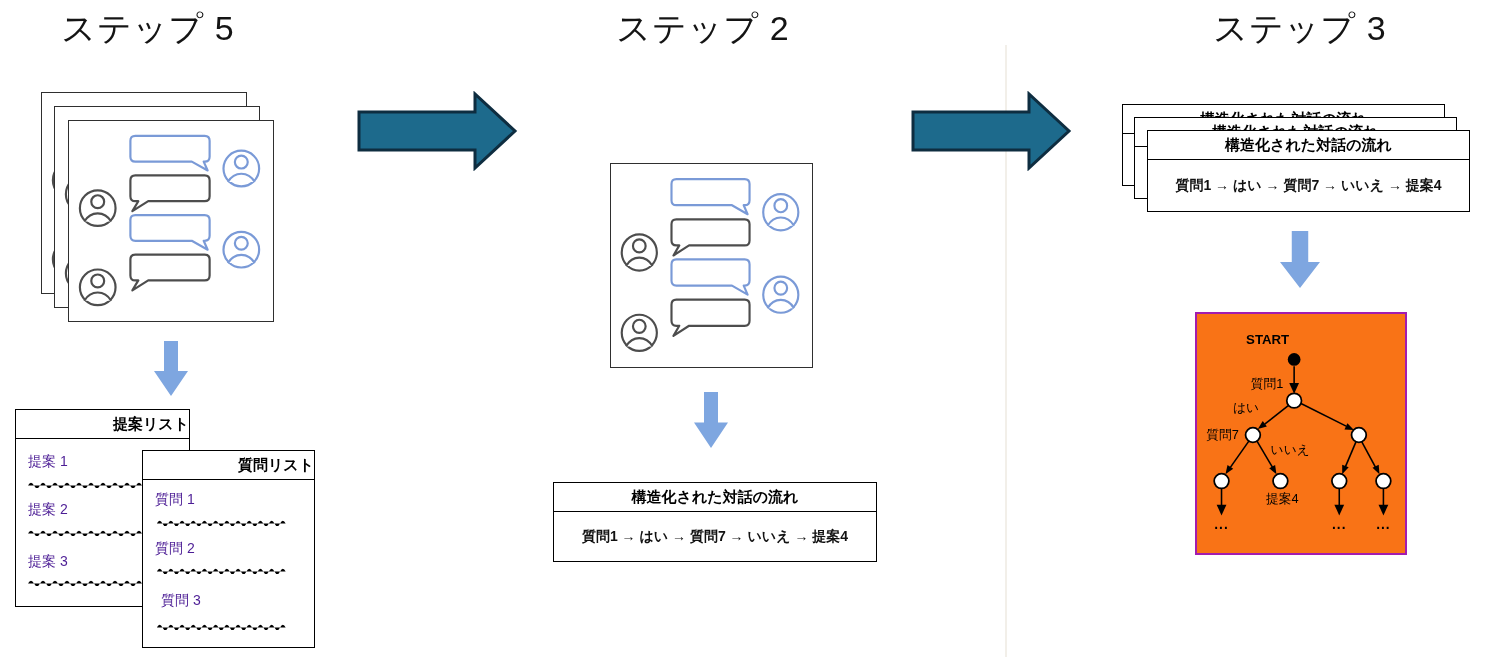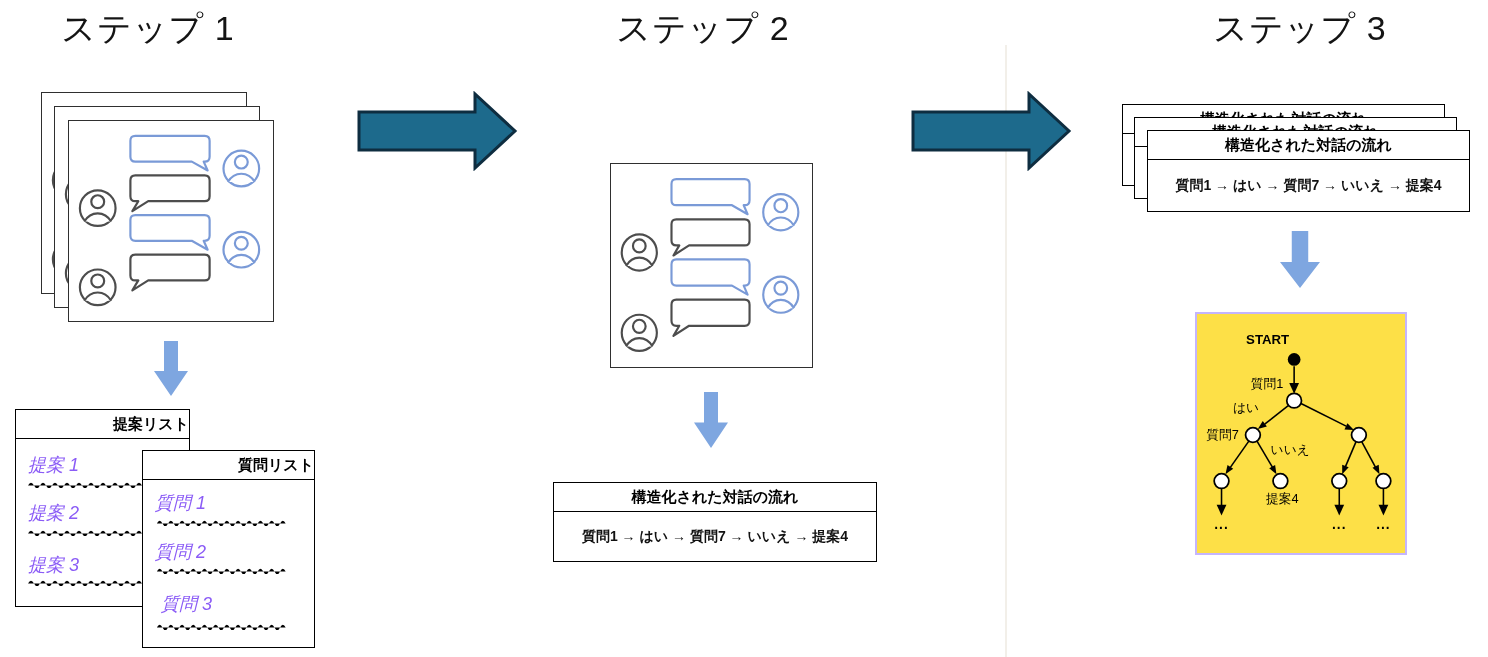--- a/index.html
+++ b/index.html
@@ -34,38 +34,38 @@
   .down-arrow svg { width:100%; height:100%; display:block; }
 
   
   .list-box {
     position:absolute; background:#fff; border:1.6px solid #000;
   }
   .list-head {
     height:29px; line-height:27px; text-align:right; font-weight:700; font-size:15px;
     border-bottom:1.6px solid #000; color:#000;
   }
-  .list-item { position:absolute; left:12px; font-size:18px; color:#8b5cf6; white-space:nowrap;font-style:italic; }
+  .list-item { position:absolute; left:12px; font-size:14px; color:#4c1d95; white-space:nowrap; }
   .squiggle { position:absolute; left:10px; height:9px; }
   .squiggle svg { width:100%; height:100%; display:block; }
 
   
   .flow-box { position:absolute; background:#fff; border:1.6px solid #000; }
   .flow-head {
     height:29px; line-height:27px; text-align:center; font-weight:700; font-size:15px;
     border-bottom:1.6px solid #000; color:#000;
   }
   .flow-body {
     position:absolute; left:0; right:0; top:30px; bottom:0;
     display:flex; align-items:center; justify-content:center;
     font-size:14px; color:#111; white-space:nowrap;font-weight:bold;
   }
 
   
-  .tree-box { position:absolute; background:#fde047; border:2px solid #c4b5fd; }
+  .tree-box { position:absolute; background:#f97316; border:2px solid #a21caf; }
   .tree-box svg { width:100%; height:100%; display:block; }
   .tree-art line { stroke:#000; stroke-width:1.6; }
   .tree-art polygon { fill:#000; }
   .tree-art circle.node { fill:#fff; stroke:#000; stroke-width:1.8; }
   .tree-art circle.dot { fill:#000; }
   .tree-art text { font-family:"Liberation Sans", sans-serif; font-size:13px; fill:#000; }
   .tree-art text.t-start { font-size:13.5px; font-weight:600; }
   .tree-art text.t-more { font-size:14px; font-weight:700; letter-spacing:1px; }
 </style>
 </head>
@@ -92,21 +92,21 @@
         <use href="#p-bubble-l" xlink:href="#p-bubble-l" x="62" y="135" stroke="#4D4D4D"></use>
         <use href="#g-avatar" xlink:href="#g-avatar" transform="translate(29,168)" stroke="#4D4D4D"></use>
       </g>
       <path id="p-squiggle" d="M2,6 q3,-6 6,0 t6,0 t6,0 t6,0 t6,0 t6,0 t6,0 t6,0 t6,0 t6,0 t6,0 t6,0 t6,0 t6,0 t6,0 t6,0 t6,0 t6,0 t6,0 t6,0 t6,0 t6,0 t6,0"></path>
       <polygon id="p-down-arrow" points="10,0 24,0 24,30 34,30 17,55 0,30 10,30"></polygon>
     </defs>
   </svg>
 
   <div class="seam" style="left:1005px; top:45px; height:612px;"></div>
 
-  <div class="step-title" style="left:148px;">ステップ 1</div>
+  <div class="step-title" style="left:148px;">ステップ 5</div>
   <div class="step-title" style="left:703px;">ステップ 2</div>
   <div class="step-title" style="left:1300px;">ステップ 3</div>
 
   <div class="chat-card" style="left:41px; top:92px;">
     <svg viewBox="0 0 206 202" preserveAspectRatio="none">
         <use href="#g-chat" xlink:href="#g-chat"></use>
       </svg>
   </div>
   <div class="chat-card" style="left:54px; top:106px;">
     <svg viewBox="0 0 206 202" preserveAspectRatio="none">

